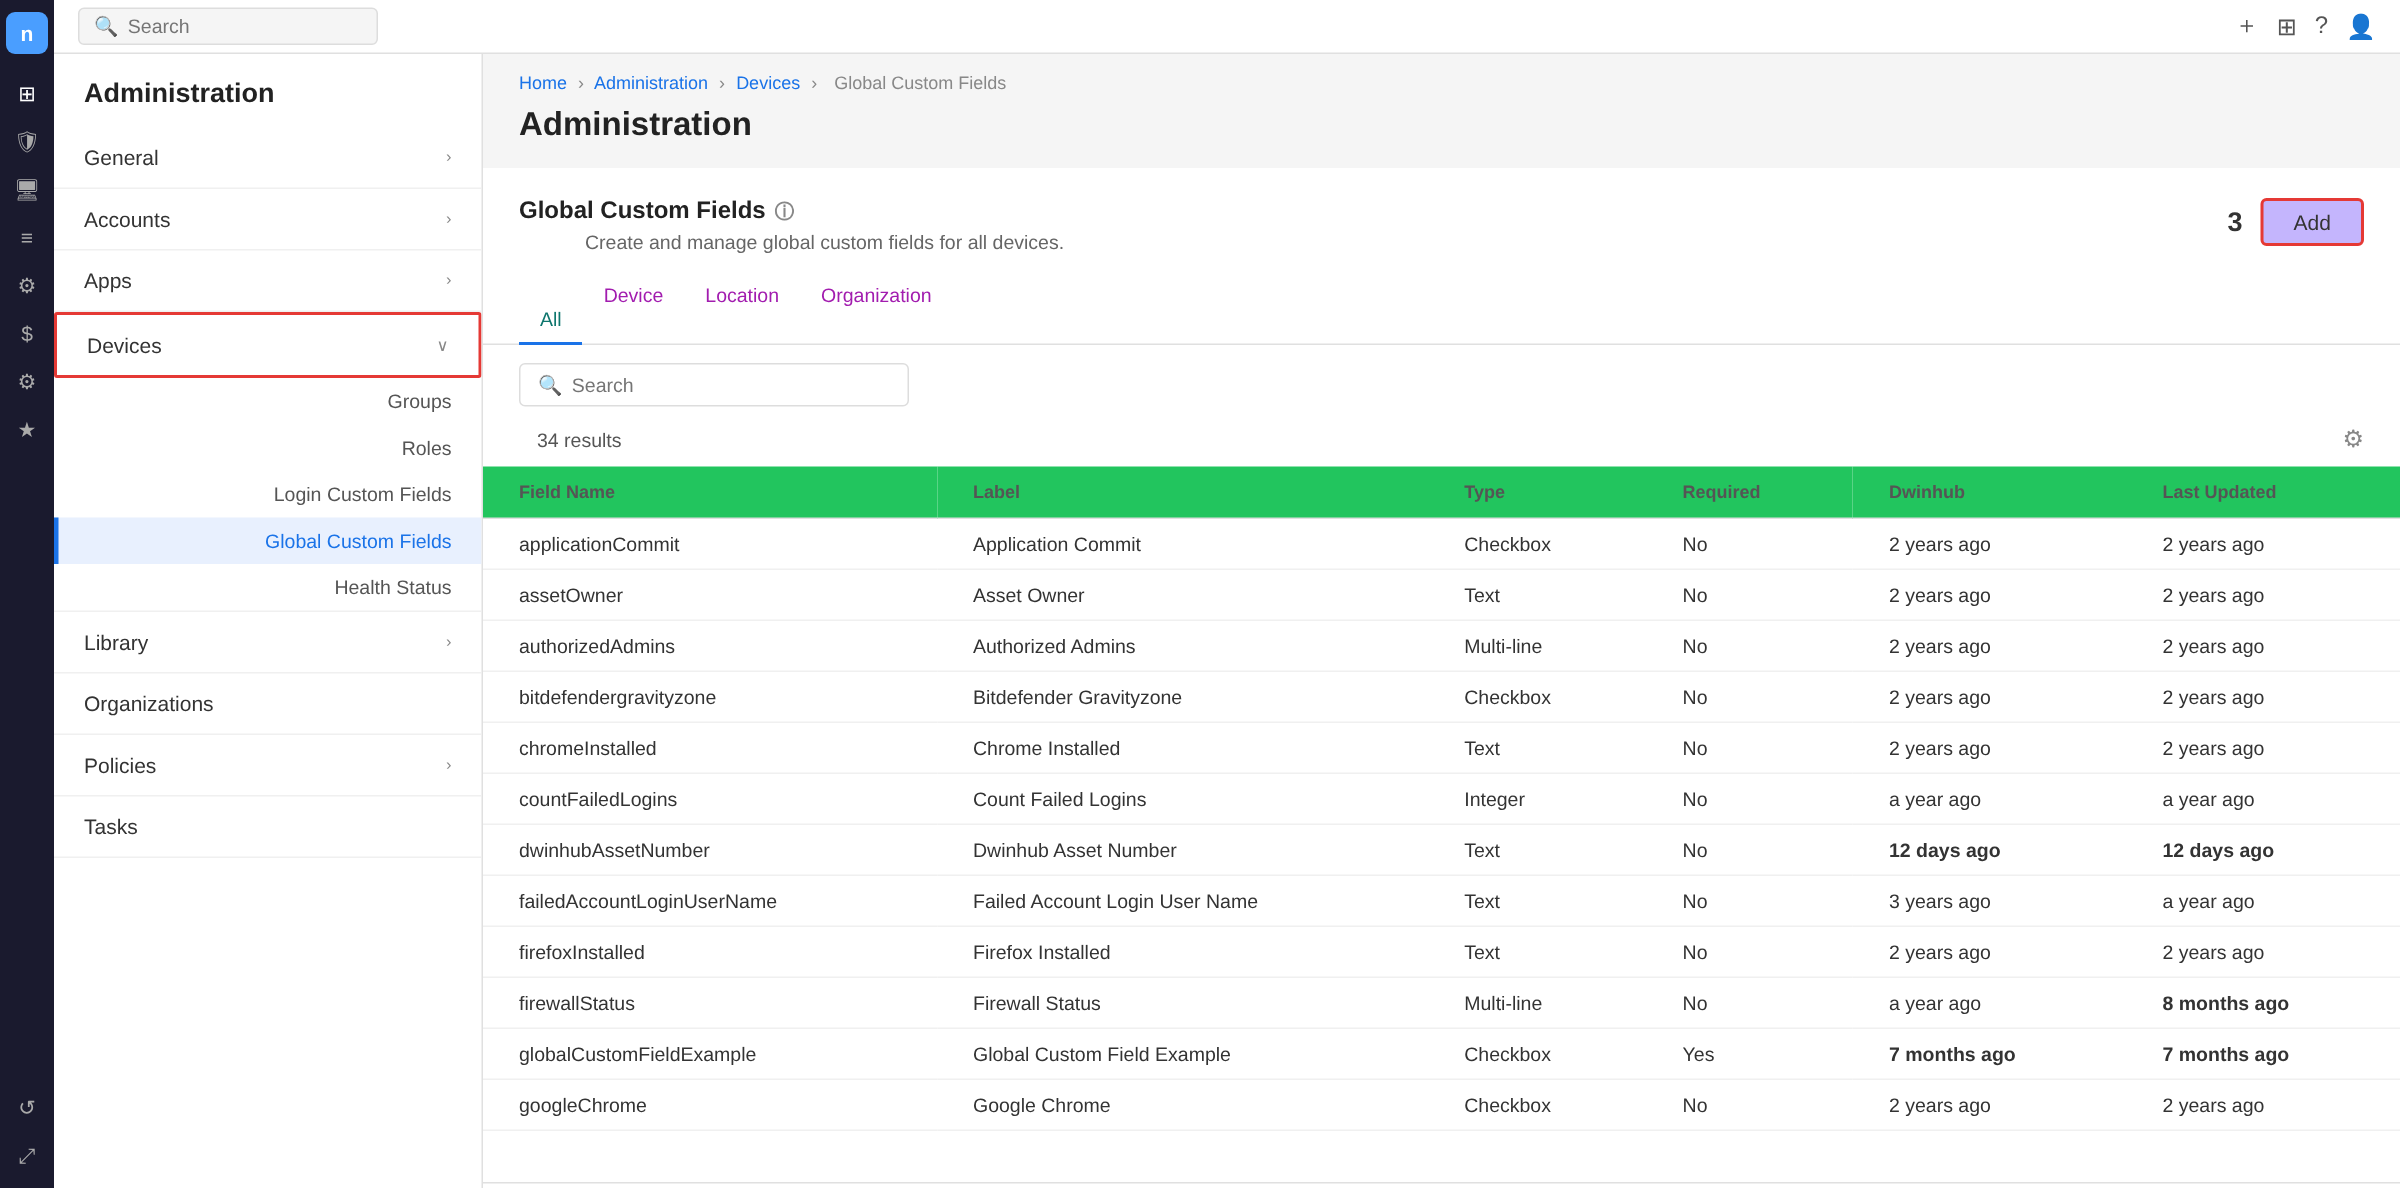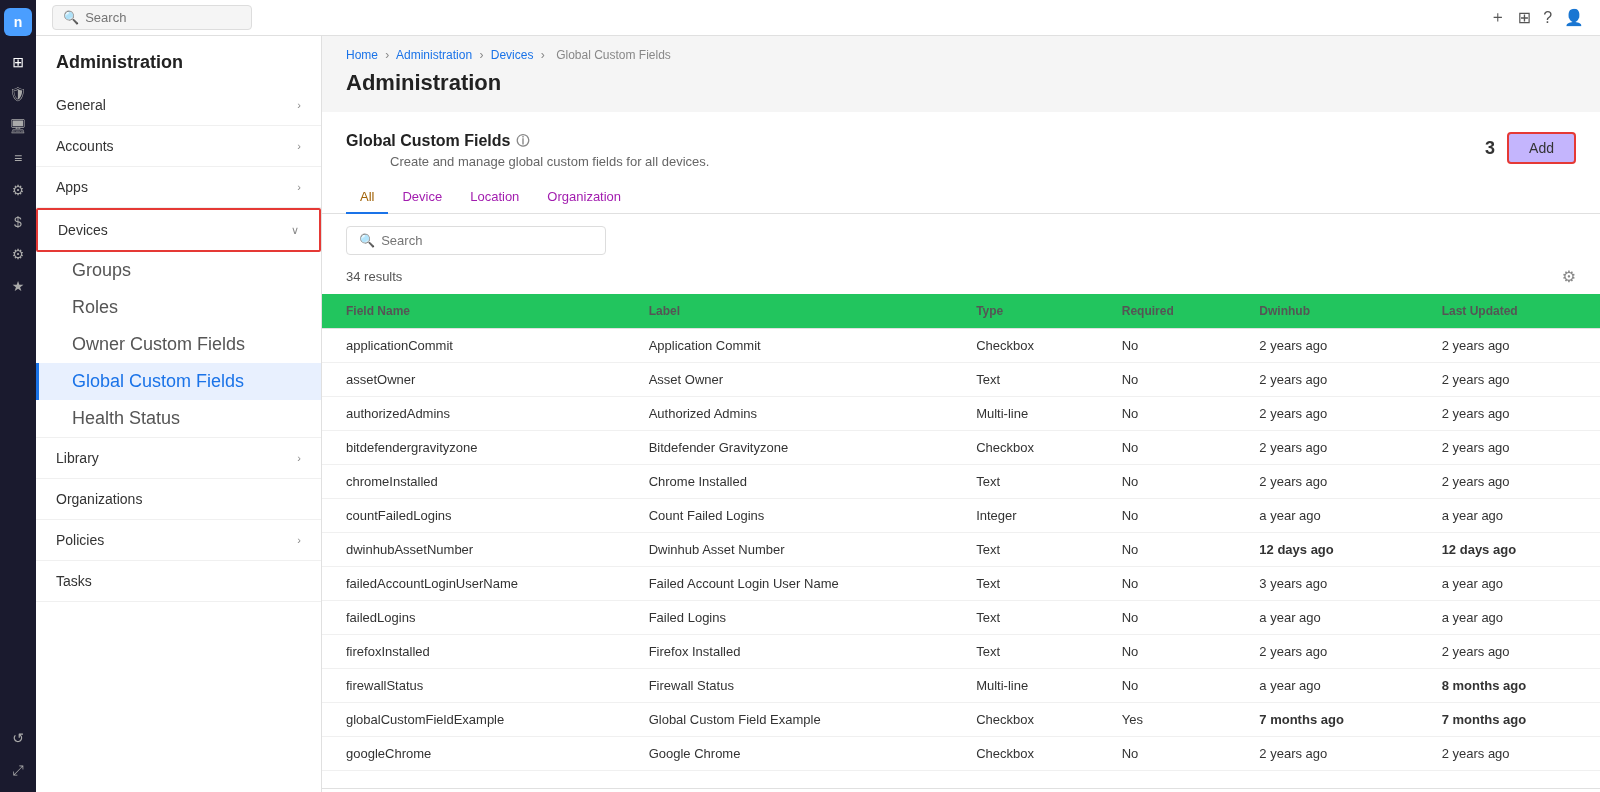--- a/index.html
+++ b/index.html
@@ -85,21 +85,22 @@
       cursor: pointer;
       font-size: 14px;
       font-weight: 500;
       color: #333;
     }
     .nav-section-header .chevron { color: #888; font-size: 11px; }
     .nav-sub-item {
       padding: 8px 20px 8px 36px;
       cursor: pointer;
       color: #555;
-      font-size: 18px;
+      font-size: 13px;
+      text-align: right;
     }
     .nav-sub-item.active {
       background: #e8f0fe;
       color: #1a73e8;
       font-weight: 500;
       border-left: 3px solid #1a73e8;
       padding-left: 33px;
     }
     .nav-section-header.devices-active {
       border: 2px solid #e53935;
@@ -190,23 +191,24 @@
     }
     .tab {
       padding: 8px 14px;
       cursor: pointer;
       color: #a21caf;
       font-size: 13px;
       border-bottom: 2px solid transparent;
       margin-bottom: -1px;
     }
     .tab.active {
-      color: #a16207;
+      color: #0f766e;
       border-bottom: 2px solid #1a73e8;
       font-weight: 500;
+      margin-top: 16px;
     }
 
     
     .table-controls {
       padding: 12px 24px;
       display: flex;
       align-items: center;
       justify-content: space-between;
     }
     .search-field {
@@ -219,20 +221,21 @@
       width: 260px;
       background: white;
     }
     .search-field input {
       border: none; outline: none; font-size: 13px; color: #333; width: 100%;
     }
     .results-count {
       font-size: 13px;
       color: #555;
       padding: 0 24px 8px;
+      margin-left: 12px;
     }
 
     
     .data-table {
       width: 100%;
       border-collapse: collapse;
     }
     .data-table thead tr {
       background: #22c55e;
       border-bottom: 1px solid #e0e0e0;
@@ -326,21 +329,21 @@
         </div>
       </div>
 
       <div class="nav-section">
         <div class="nav-section-header devices-active">
           <span>Devices</span>
           <span class="chevron">∨</span>
         </div>
         <div class="nav-sub-item">Groups</div>
         <div class="nav-sub-item">Roles</div>
-        <div class="nav-sub-item">Owner Custom Fields</div>
+        <div class="nav-sub-item">Login Custom Fields</div>
         <div class="nav-sub-item active">Global Custom Fields</div>
         <div class="nav-sub-item">Health Status</div>
       </div>
 
       <div class="nav-section">
         <div class="nav-section-header">
           <span>Library</span>
           <span class="chevron">›</span>
         </div>
       </div>
@@ -482,28 +485,20 @@
                 </tr>
                 <tr>
                   <td>failedAccountLoginUserName</td>
                   <td>Failed Account Login User Name</td>
                   <td>Text</td>
                   <td>No</td>
                   <td>3 years ago</td>
                   <td>a year ago</td>
                 </tr>
                 <tr>
-                  <td>failedLogins</td>
-                  <td>Failed Logins</td>
-                  <td>Text</td>
-                  <td>No</td>
-                  <td>a year ago</td>
-                  <td>a year ago</td>
-                </tr>
-                <tr>
                   <td>firefoxInstalled</td>
                   <td>Firefox Installed</td>
                   <td>Text</td>
                   <td>No</td>
                   <td>2 years ago</td>
                   <td>2 years ago</td>
                 </tr>
                 <tr>
                   <td>firewallStatus</td>
                   <td>Firewall Status</td>

